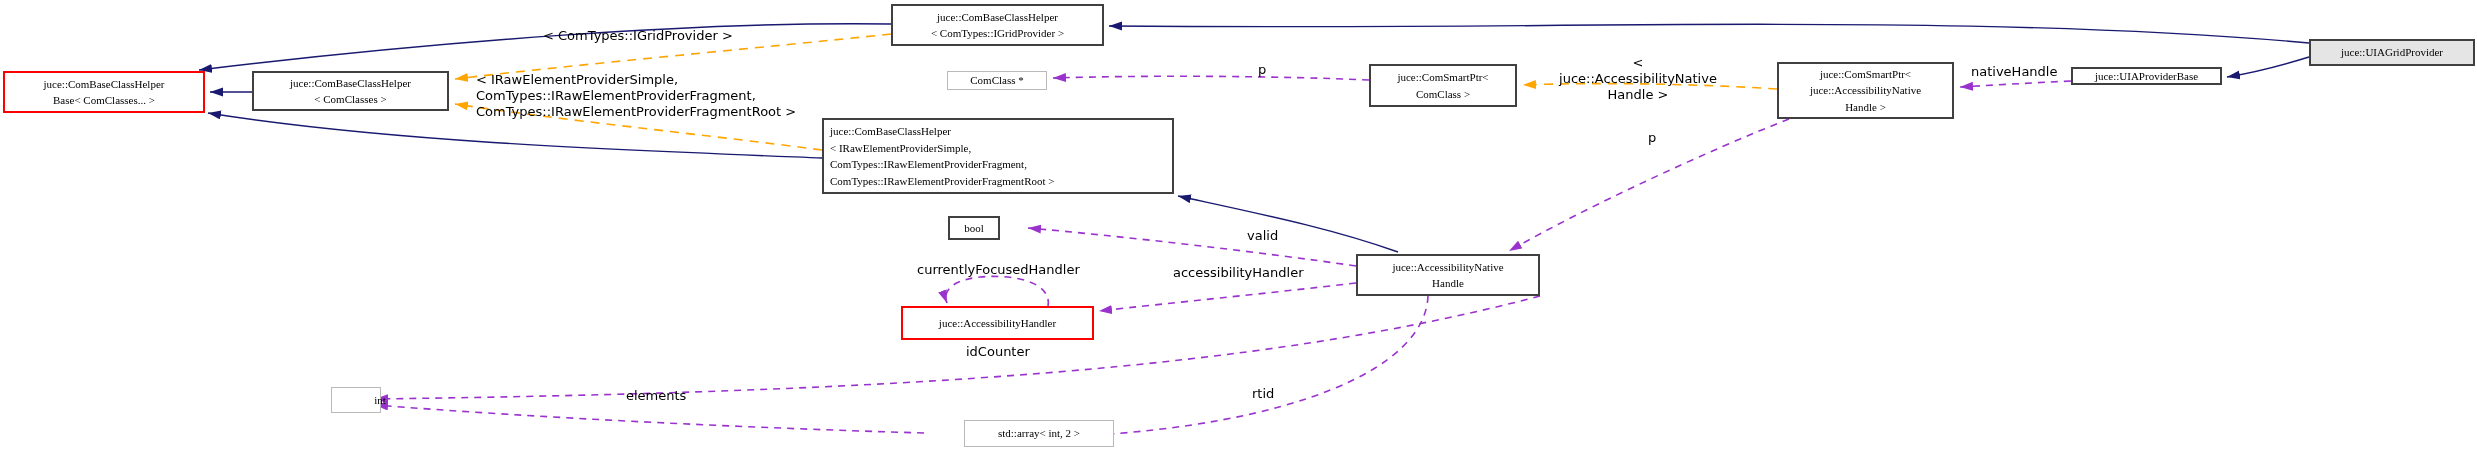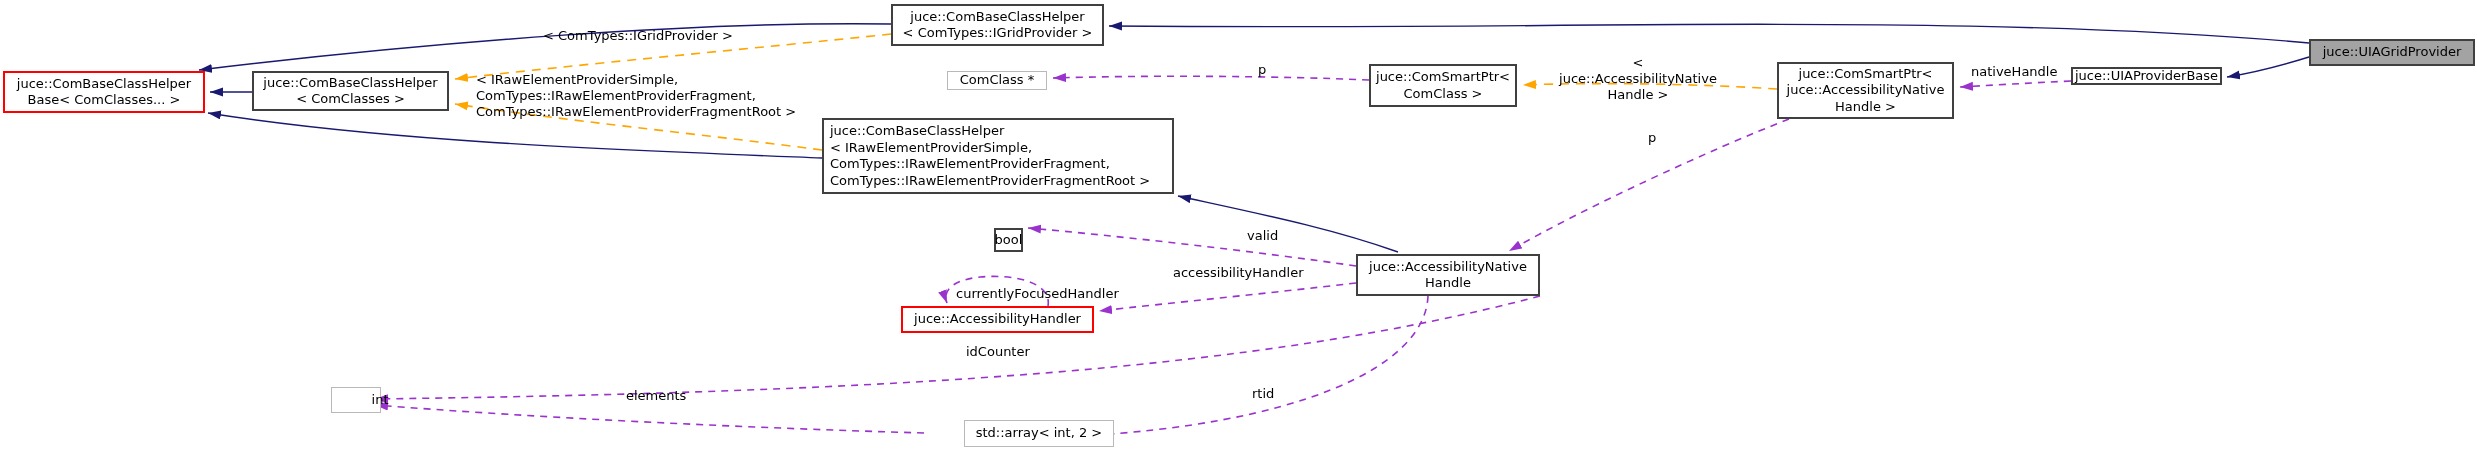--- a/index.html
+++ b/index.html
@@ -4,25 +4,25 @@
 <style>
   html,body{margin:0;padding:0;background:#ffffff;}
   #canvas{
     position:relative;width:2477px;height:453px;background:#ffffff;overflow:hidden;
     font-family:"DejaVu Sans","Liberation Sans",sans-serif;color:#000;
   }
   #edges{position:absolute;left:0;top:0;width:2477px;height:453px;}
   .node{
     position:absolute;box-sizing:border-box;background:#ffffff;
     border:2px solid #404040;display:flex;align-items:center;justify-content:center;
-    text-align:center;white-space:pre-line;font-size:13px;line-height:16.5px;
+    text-align:center;white-space:pre-line;font-size:11px;line-height:16.5px;font-family:Liberation Serif, serif;
   }
   .node.red{border-color:#ff0000;}
   .node.ext{border:1.5px solid #b9b9b9;}
-  .node.focal{background:#a3a3a3;}
+  .node.focal{background:#e5e5e5;}
   .node.align-left{justify-content:flex-start;text-align:left;padding-left:6px;}
   .edge-label{
     position:absolute;font-size:13px;line-height:16px;white-space:pre-line;color:#000;
   }
   .edge-label.center{text-align:center;}
 </style>
 </head>
 <body>
 
 <div id="canvas">
@@ -82,23 +82,23 @@
 
   <div class="node" style="left:2071px;top:67px;width:151px;height:18px;">juce::UIAProviderBase</div>
 
   <div class="node focal" style="left:2309px;top:39px;width:166px;height:27px;">juce::UIAGridProvider</div>
 
   <div class="node align-left" style="left:822px;top:118px;width:352px;height:76px;">juce::ComBaseClassHelper
 &lt; IRawElementProviderSimple,
 ComTypes::IRawElementProviderFragment,
 ComTypes::IRawElementProviderFragmentRoot &gt;</div>
 
-  <div class="node" style="left:994px;top:216px;width:29px;height:24px;margin-top:12px;">bool</div>
+  <div class="node" style="left:948px;top:216px;width:52px;height:24px;">bool</div>
 
-  <div class="node red" style="left:901px;top:306px;width:193px;height:27px;">juce::AccessibilityHandler</div>
+  <div class="node red" style="left:901px;top:306px;width:193px;height:34px;">juce::AccessibilityHandler</div>
 
   <div class="node" style="left:1356px;top:254px;width:184px;height:42px;">juce::AccessibilityNative
 Handle</div>
 
   <div class="node ext" style="left:331px;top:387px;width:39px;height:26px;padding-left:48px;">int</div>
 
   <div class="node ext" style="left:924px;top:420px;width:150px;height:27px;margin-left:40px;">std::array&lt; int, 2 &gt;</div>
 
   <div class="edge-label" style="left:543px;top:28px;">&lt; ComTypes::IGridProvider &gt;</div>
 
@@ -112,21 +112,21 @@
   <div class="edge-label" style="left:1258px;top:62px;">p</div>
 
   <div class="edge-label" style="left:1648px;top:130px;">p</div>
 
   <div class="edge-label" style="left:1971px;top:64px;">nativeHandle</div>
 
   <div class="edge-label" style="left:1247px;top:228px;">valid</div>
 
   <div class="edge-label" style="left:1173px;top:265px;">accessibilityHandler</div>
 
-  <div class="edge-label" style="left:956px;top:262px;margin-top:24px;">currentlyFocusedHandler</div>
+  <div class="edge-label" style="left:917px;top:262px;">currentlyFocusedHandler</div>
 
   <div class="edge-label" style="left:966px;top:344px;">idCounter</div>
 
   <div class="edge-label" style="left:626px;top:388px;">elements</div>
 
   <div class="edge-label" style="left:1252px;top:386px;">rtid</div>
 
 </div>
 
 </body></html>

